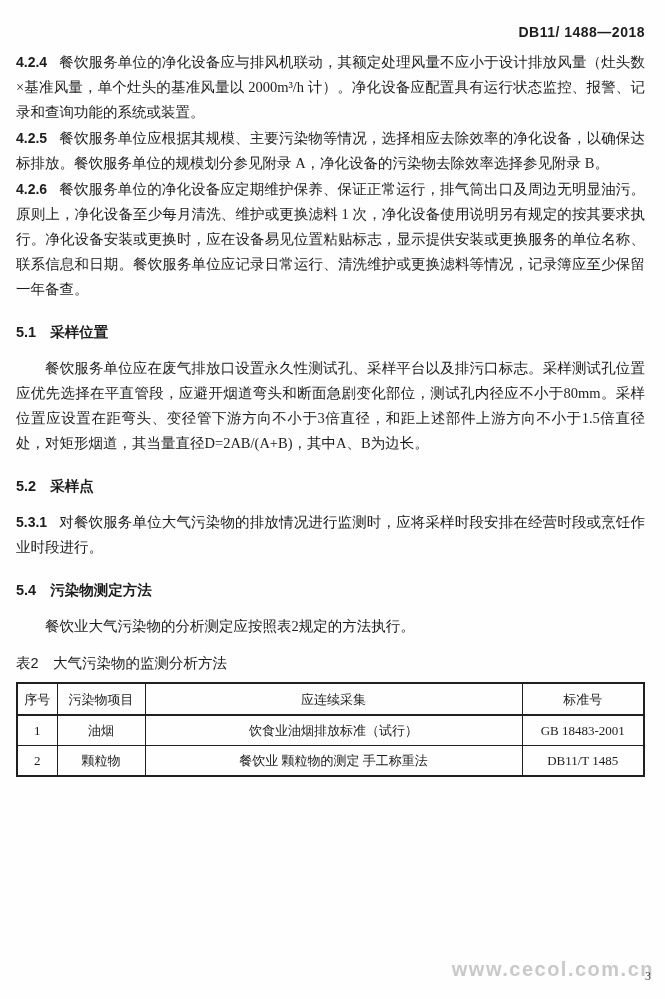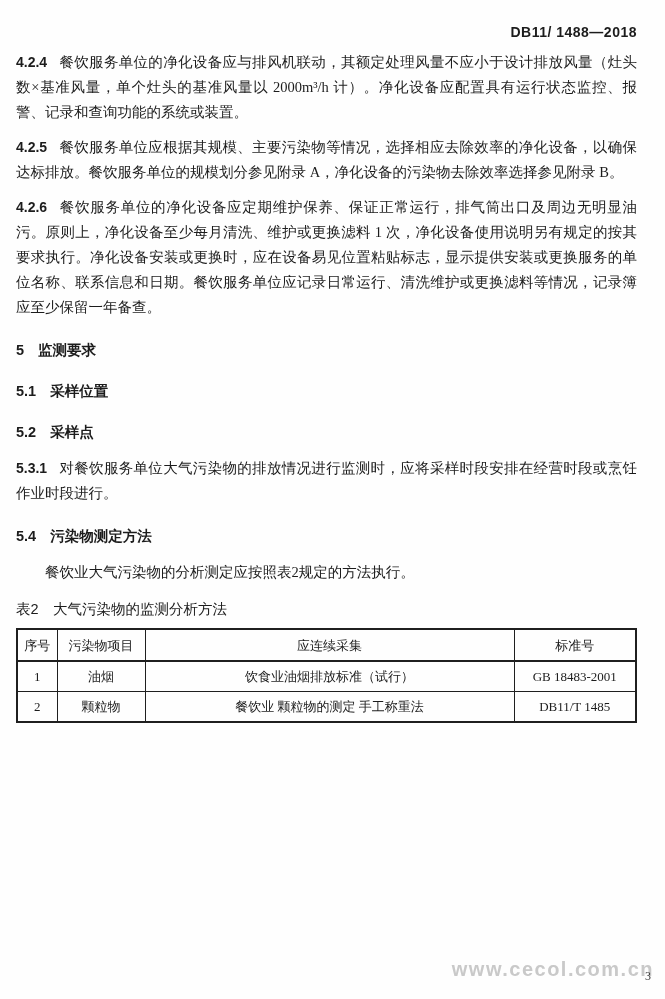--- a/index.html
+++ b/index.html
@@ -1,31 +1,31 @@
 <!DOCTYPE html>
 <html lang="zh"><head>
 <meta charset="utf-8">
 <style>
   html,body{margin:0;padding:0;background:#e8e8e8;}
   .page{
     width:665px;height:999px;position:relative;margin:0 auto;
     background:#fefefe;color:#1c1c1c;
     font-family:"Liberation Serif", serif;
     overflow:hidden;box-sizing:border-box;
-    padding:24px 28px 0 16px;
+    padding:24px 20px 0 16px;
   }
   .doc-header{
     text-align:right;
     font-family:"Liberation Sans", sans-serif;
     font-weight:bold;font-size:14px;letter-spacing:.5px;
     margin:0 0 10px 0;
   }
   p.clause, p.body{
     font-size:14.5px;line-height:25px;text-align:justify;
-    margin:10px 0;
+    margin:1px 0;
   }
   p.clause .clause-num{
     font-family:"Liberation Sans", sans-serif;
     font-weight:bold;font-size:14px;margin-right:12px;
   }
   h2.sec{
     font-family:"Liberation Sans", sans-serif;
     font-size:14.5px;font-weight:bold;
     margin:19px 0 13px 0;line-height:22px;
   }
@@ -66,24 +66,24 @@
 <div class="page">
 
   <div class="doc-header">DB11/ 1488—2018</div>
 
   <p class="clause"><span class="clause-num">4.2.4</span><span>餐饮服务单位的净化设备应与排风机联动，其额定处理风量不应小于设计排放风量（灶头数×基准风量，单个灶头的基准风量以 2000m³/h 计）。净化设备应配置具有运行状态监控、报警、记录和查询功能的系统或装置。</span></p>
 
   <p class="clause"><span class="clause-num">4.2.5</span><span>餐饮服务单位应根据其规模、主要污染物等情况，选择相应去除效率的净化设备，以确保达标排放。餐饮服务单位的规模划分参见附录 A，净化设备的污染物去除效率选择参见附录 B。</span></p>
 
   <p class="clause"><span class="clause-num">4.2.6</span><span>餐饮服务单位的净化设备应定期维护保养、保证正常运行，排气筒出口及周边无明显油污。原则上，净化设备至少每月清洗、维护或更换滤料 1 次，净化设备使用说明另有规定的按其要求执行。净化设备安装或更换时，应在设备易见位置粘贴标志，显示提供安装或更换服务的单位名称、联系信息和日期。餐饮服务单位应记录日常运行、清洗维护或更换滤料等情况，记录簿应至少保留一年备查。</span></p>
 
-  <h2 class="sec"><span class="sec-num">5</span><span>监测要求</span></h2>
 
   <h2 class="sec"><span class="sec-num">5.1</span><span>采样位置</span></h2>
 
+  <p class="body indent">餐饮服务单位应在废气排放口设置永久性测试孔、采样平台以及排污口标志。采样测试孔位置应优先选择在平直管段，应避开烟道弯头和断面急剧变化部位，测试孔内径应不小于80mm。采样位置应设置在距弯头、变径管下游方向不小于3倍直径，和距上述部件上游方向不小于1.5倍直径处，对矩形烟道，其当量直径D=2AB/(A+B)，其中A、B为边长。</p>
 
   <h2 class="sec"><span class="sec-num">5.2</span><span>采样点</span></h2>
 
 
 
   <p class="clause"><span class="clause-num">5.3.1</span><span>对餐饮服务单位大气污染物的排放情况进行监测时，应将采样时段安排在经营时段或烹饪作业时段进行。</span></p>
 
 
   <h2 class="sec"><span class="sec-num">5.4</span><span>污染物测定方法</span></h2>
 

